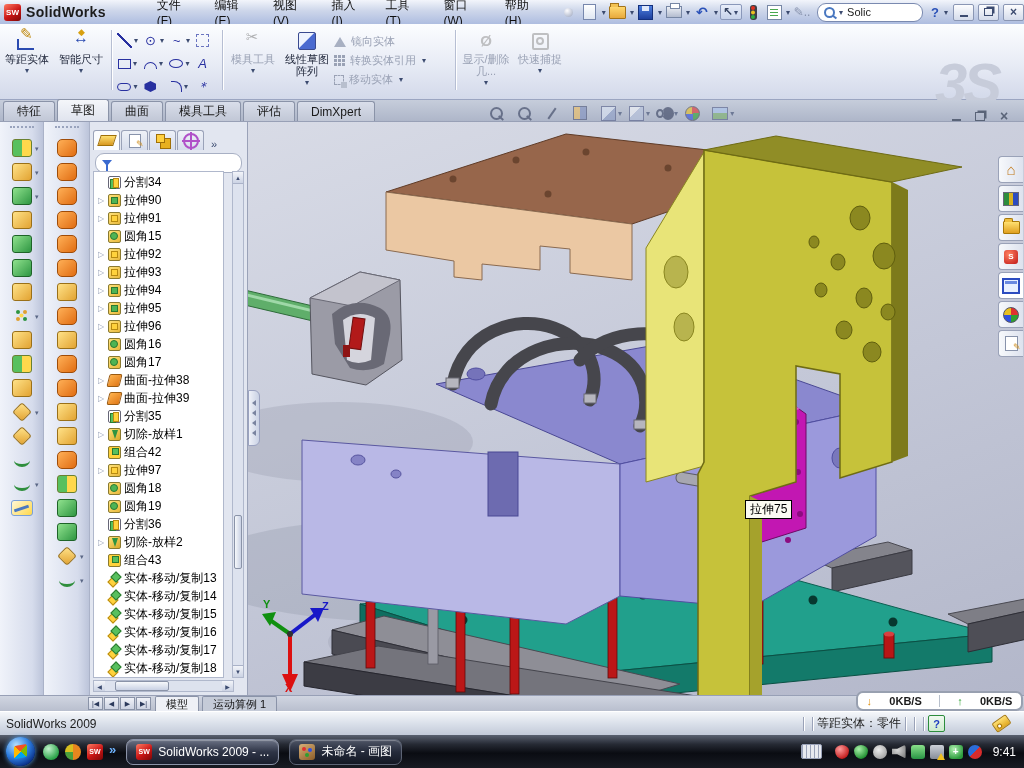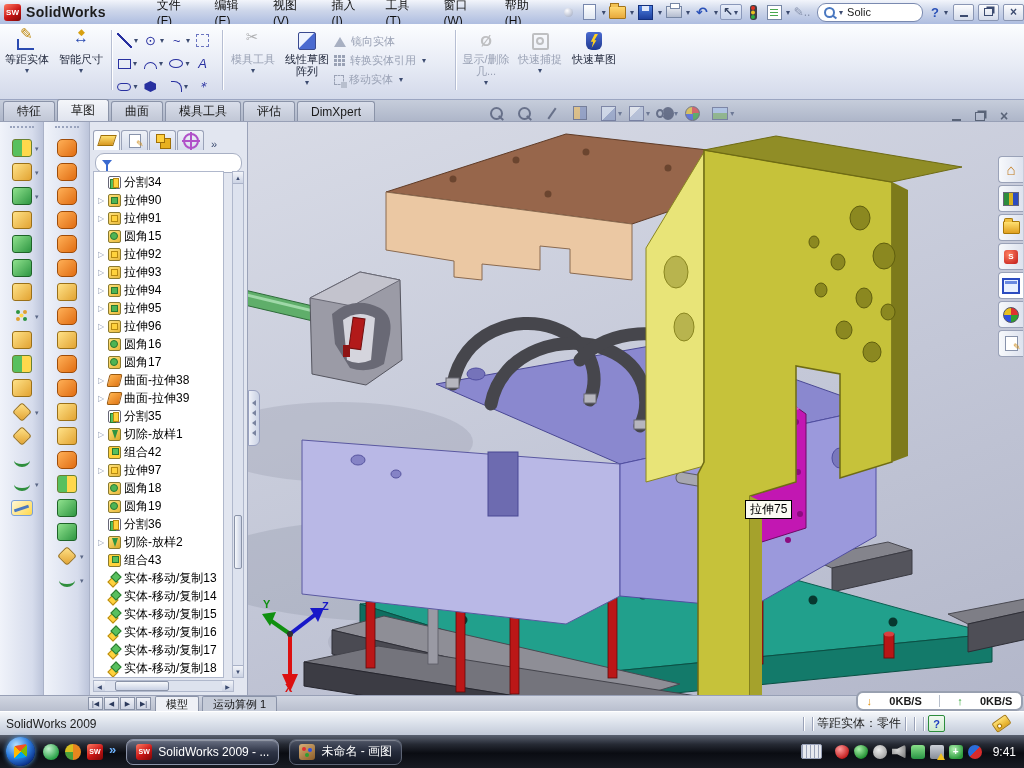--- a/index.html
+++ b/index.html
@@ -456,28 +456,22 @@
       <span class="lbl">显示/删除几...</span>
       <span class="drop">▾</span>
     </div>
       <div class="rb dis">
       <span class="ric-any">
           <span class="ric-snap"></span>
         </span>
       <span class="lbl">快速捕捉</span>
       <span class="drop">▾</span>
     </div>
-      <div class="rb">
-      <span class="ric-any">
-          <span class="ric-rapid"></span>
-        </span>
-      <span class="lbl">快速草图</span>
-      <span class="drop" style="visibility: hidden;">▾</span>
-    </div>
-    </div>
+    </div>
+  <div id="ds-mark">3S</div>
 </div>
 
 <div id="cmdtabs" class="abs">
 
 <span class="ctab">特征</span>
     <span class="ctab active">草图</span>
     <span class="ctab">曲面</span>
     <span class="ctab">模具工具</span>
     <span class="ctab">评估</span>
     <span class="ctab">DimXpert</span>

